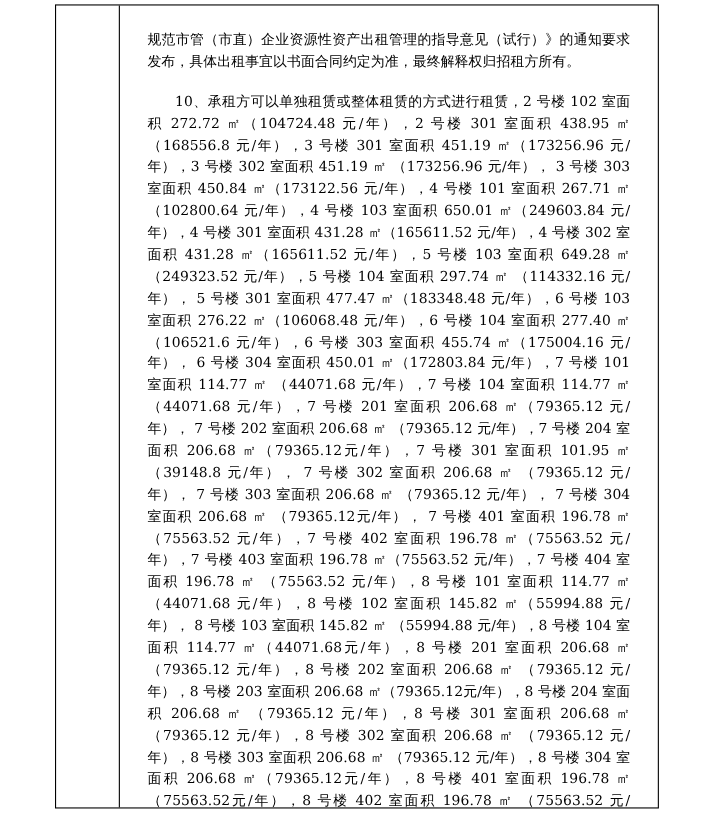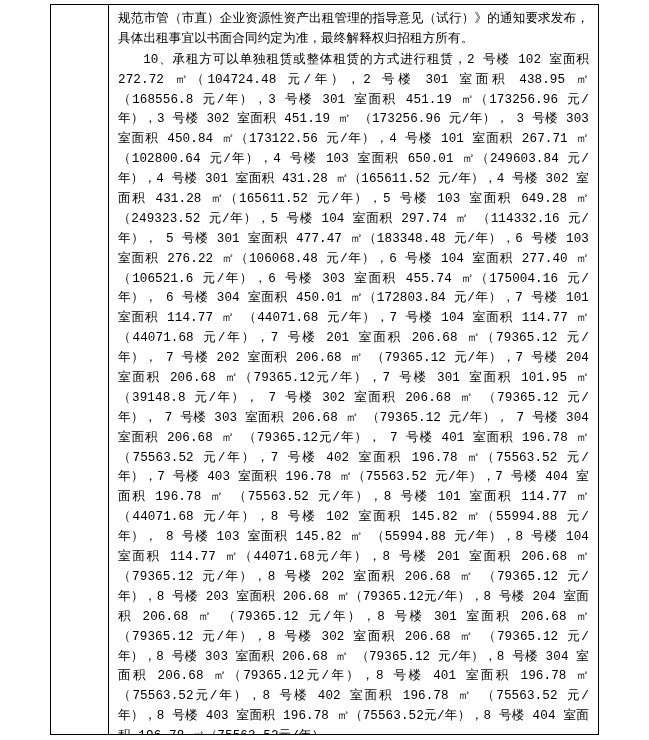--- a/index.html
+++ b/index.html
@@ -42,23 +42,22 @@
     padding: 5px 9px 6px 9px;
     height: 100%;
     overflow: hidden;
   }
   .para {
     font-size: 12.6px;
     line-height: 1.58;
     color: #000;
     text-align: justify;
     text-justify: inter-ideograph;
-    margin: 0;
+    margin: 16px;
     letter-spacing: 0.1px;
-    font-family: Liberation Mono, monospace;
   }
   .para + .para {
     margin-top: 1px;
   }
   .indent {
     text-indent: 2em;
   }
 </style>
 </head>
 <body>

